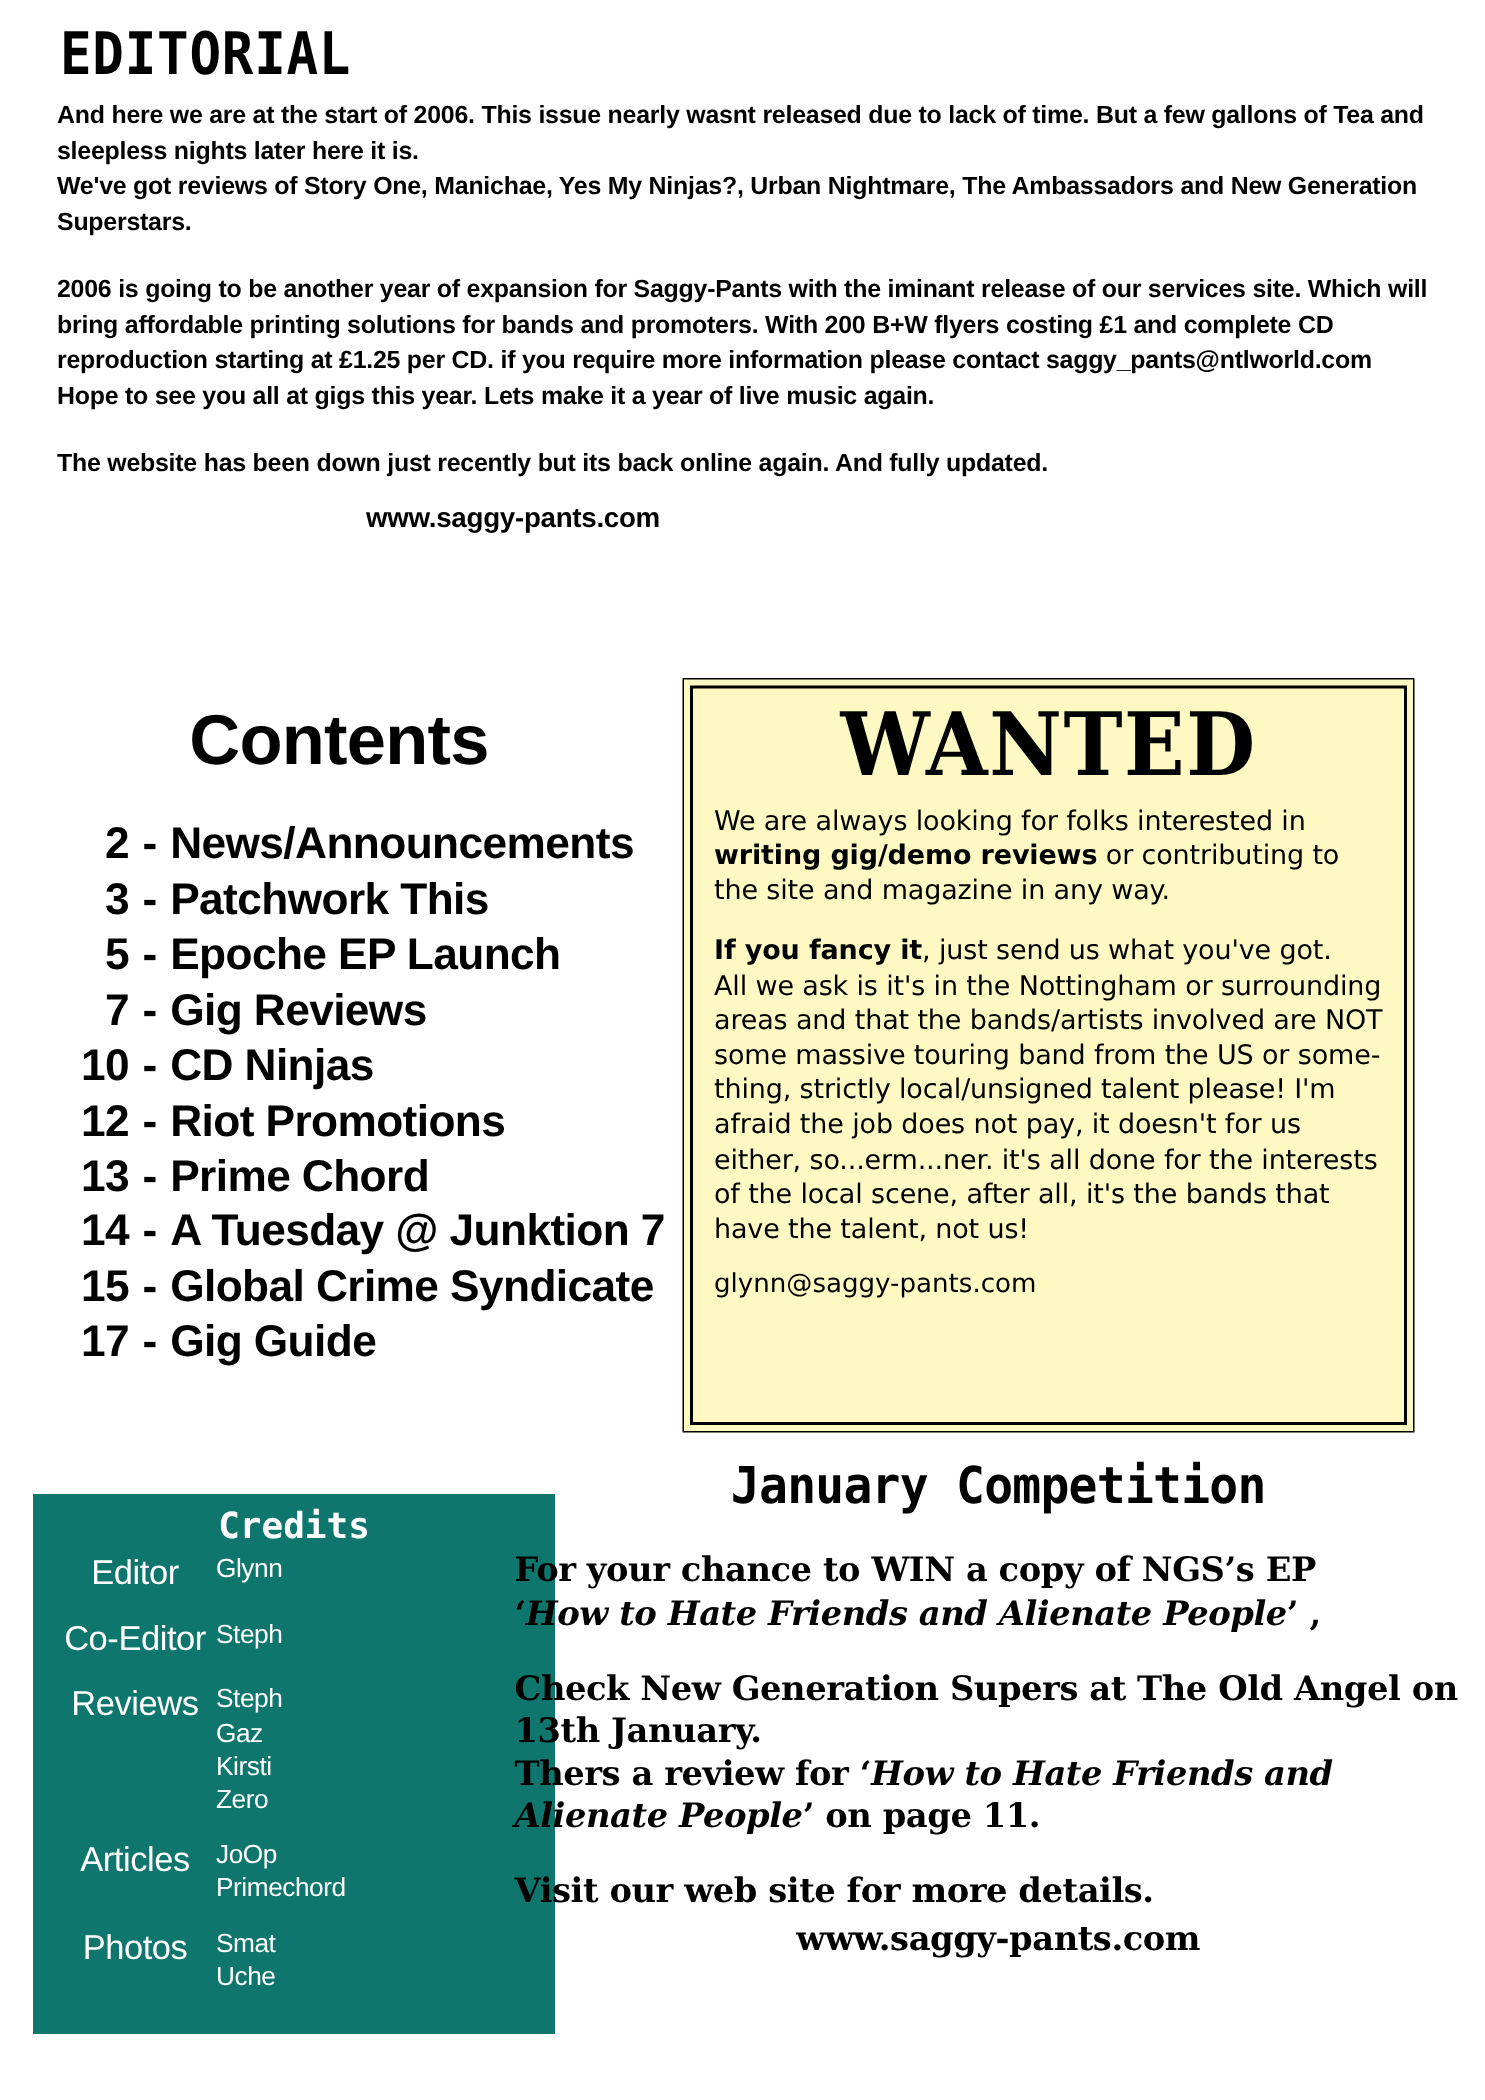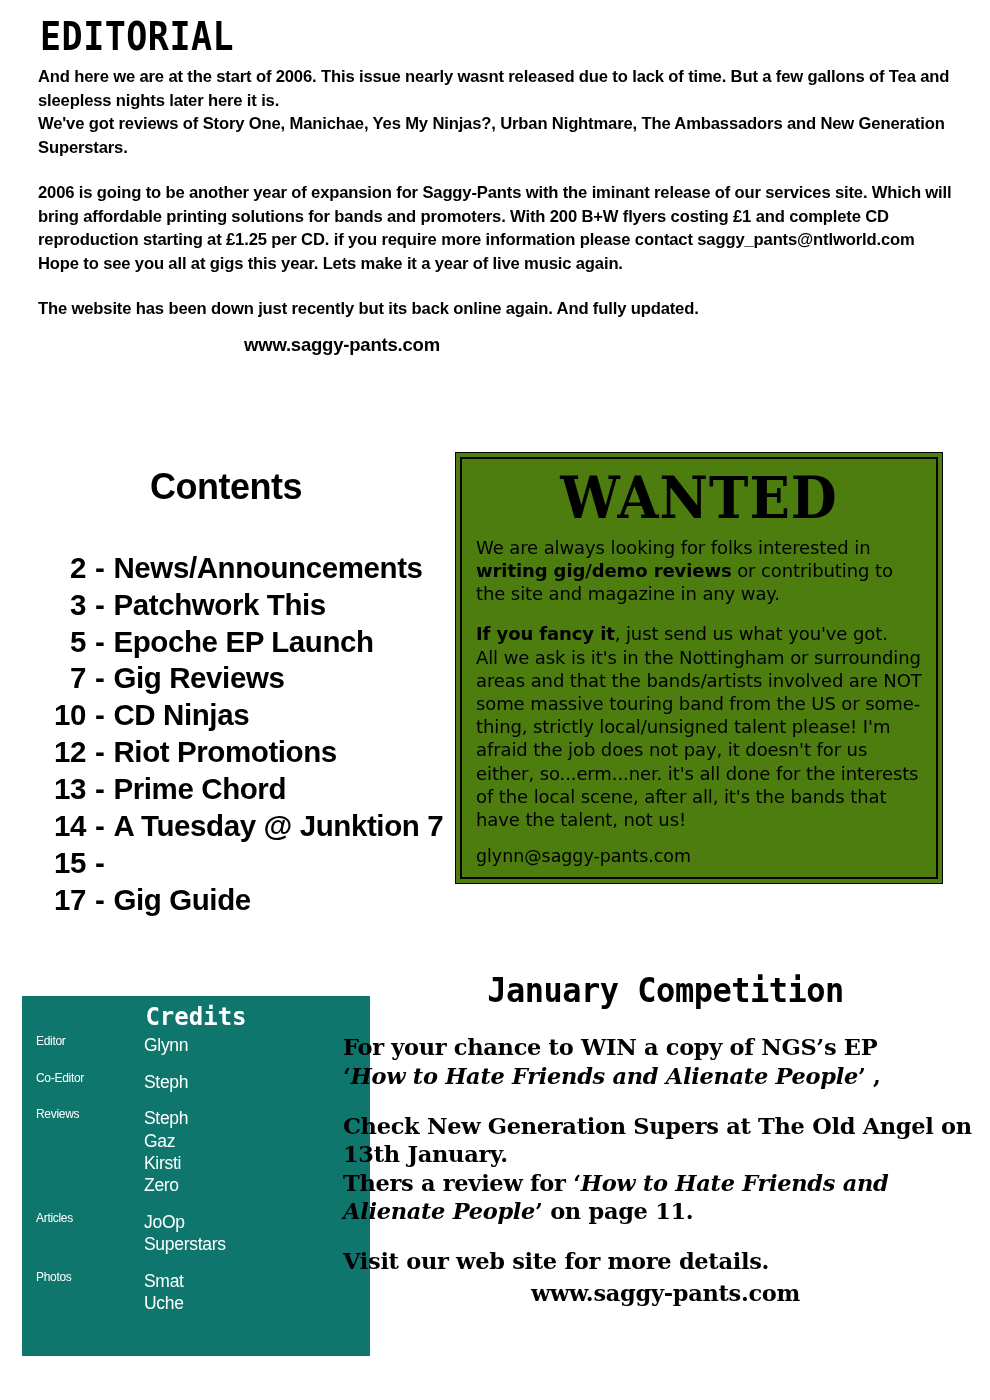--- a/index.html
+++ b/index.html
@@ -55,24 +55,24 @@
   
   #contents-section {
     position: absolute;
     left: 12px;
     top: 468px;
     width: 428px;
   }
   #contents-heading {
     font-family: "Liberation Sans", sans-serif;
     font-weight: bold;
-    font-size: 36px;
+    font-size: 47px;
     text-align: center;
     letter-spacing: -0.5px;
-    margin: 0 0 44px 0;
+    margin: 0 0 28px 0;
     line-height: 1.05;
   }
   #contents-list {
     list-style: none;
     margin: 0;
     padding: 0;
   }
   .contents-row {
     display: flex;
     align-items: baseline;
@@ -93,25 +93,25 @@
     flex: none;
   }
   .contents-title { flex: none; }
 
   
   #wanted-box {
     position: absolute;
     left: 455px;
     top: 452px;
     width: 488px;
-    height: 432px;
+    height: 503px;
     box-sizing: border-box;
     border: 1.5px solid #000;
     padding: 4px;
-    background: #4d7c0f;
+    background: #fef9c3;
   }
   #wanted-inner {
     width: 100%;
     height: 100%;
     box-sizing: border-box;
     border: 2px solid #000;
     padding: 6px 14px 4px 14px;
     display: flex;
     flex-direction: column;
   }
@@ -166,23 +166,24 @@
     display: flex;
     align-items: flex-start;
     margin-bottom: 14px;
   }
   .credit-label {
     width: 122px;
     flex: none;
     padding-left: 14px;
     box-sizing: border-box;
     font-family: "Liberation Sans", sans-serif;
-    font-size: 12px;
+    font-size: 23px;
     line-height: 1.28;
     letter-spacing: -0.3px;
+    text-align: center;
   }
   .credit-values {
     font-family: "Liberation Sans", sans-serif;
     font-size: 17.5px;
     line-height: 1.28;
     letter-spacing: -0.3px;
   }
   .credit-values div { white-space: nowrap; }
 
   
@@ -276,20 +277,21 @@
       <span class="contents-title">Prime Chord</span>
     </li>
     <li class="contents-row">
       <span class="contents-page">14</span>
       <span class="contents-dash">-</span>
       <span class="contents-title">A Tuesday @ Junktion 7</span>
     </li>
     <li class="contents-row">
       <span class="contents-page">15</span>
       <span class="contents-dash">-</span>
+      <span class="contents-title">Global Crime Syndicate</span>
     </li>
     <li class="contents-row">
       <span class="contents-page">17</span>
       <span class="contents-dash">-</span>
       <span class="contents-title">Gig Guide</span>
     </li>
   </ul>
 </div>
 
 <div id="wanted-box">
@@ -327,21 +329,21 @@
       <div>Gaz</div>
       <div>Kirsti</div>
       <div>Zero</div>
     </div>
   </div>
 
   <div class="credit-row">
     <div class="credit-label">Articles</div>
     <div class="credit-values">
       <div>JoOp</div>
-      <div>Superstars</div>
+      <div>Primechord</div>
     </div>
   </div>
 
   <div class="credit-row">
     <div class="credit-label">Photos</div>
     <div class="credit-values">
       <div>Smat</div>
       <div>Uche</div>
     </div>
   </div>

